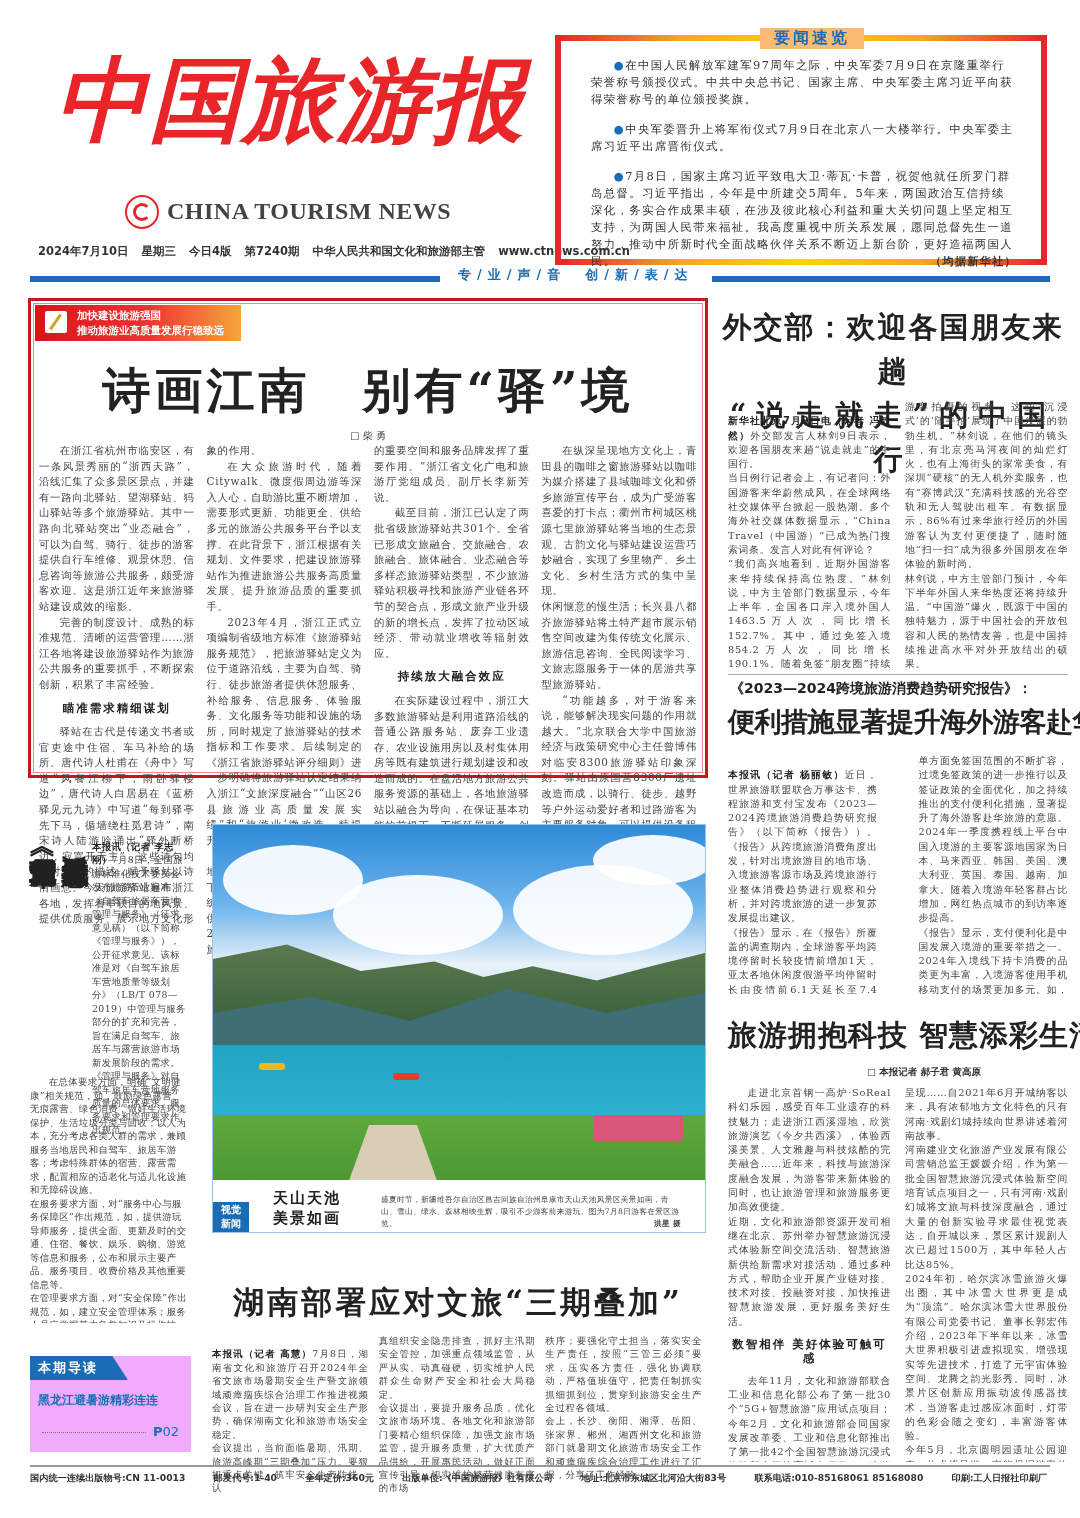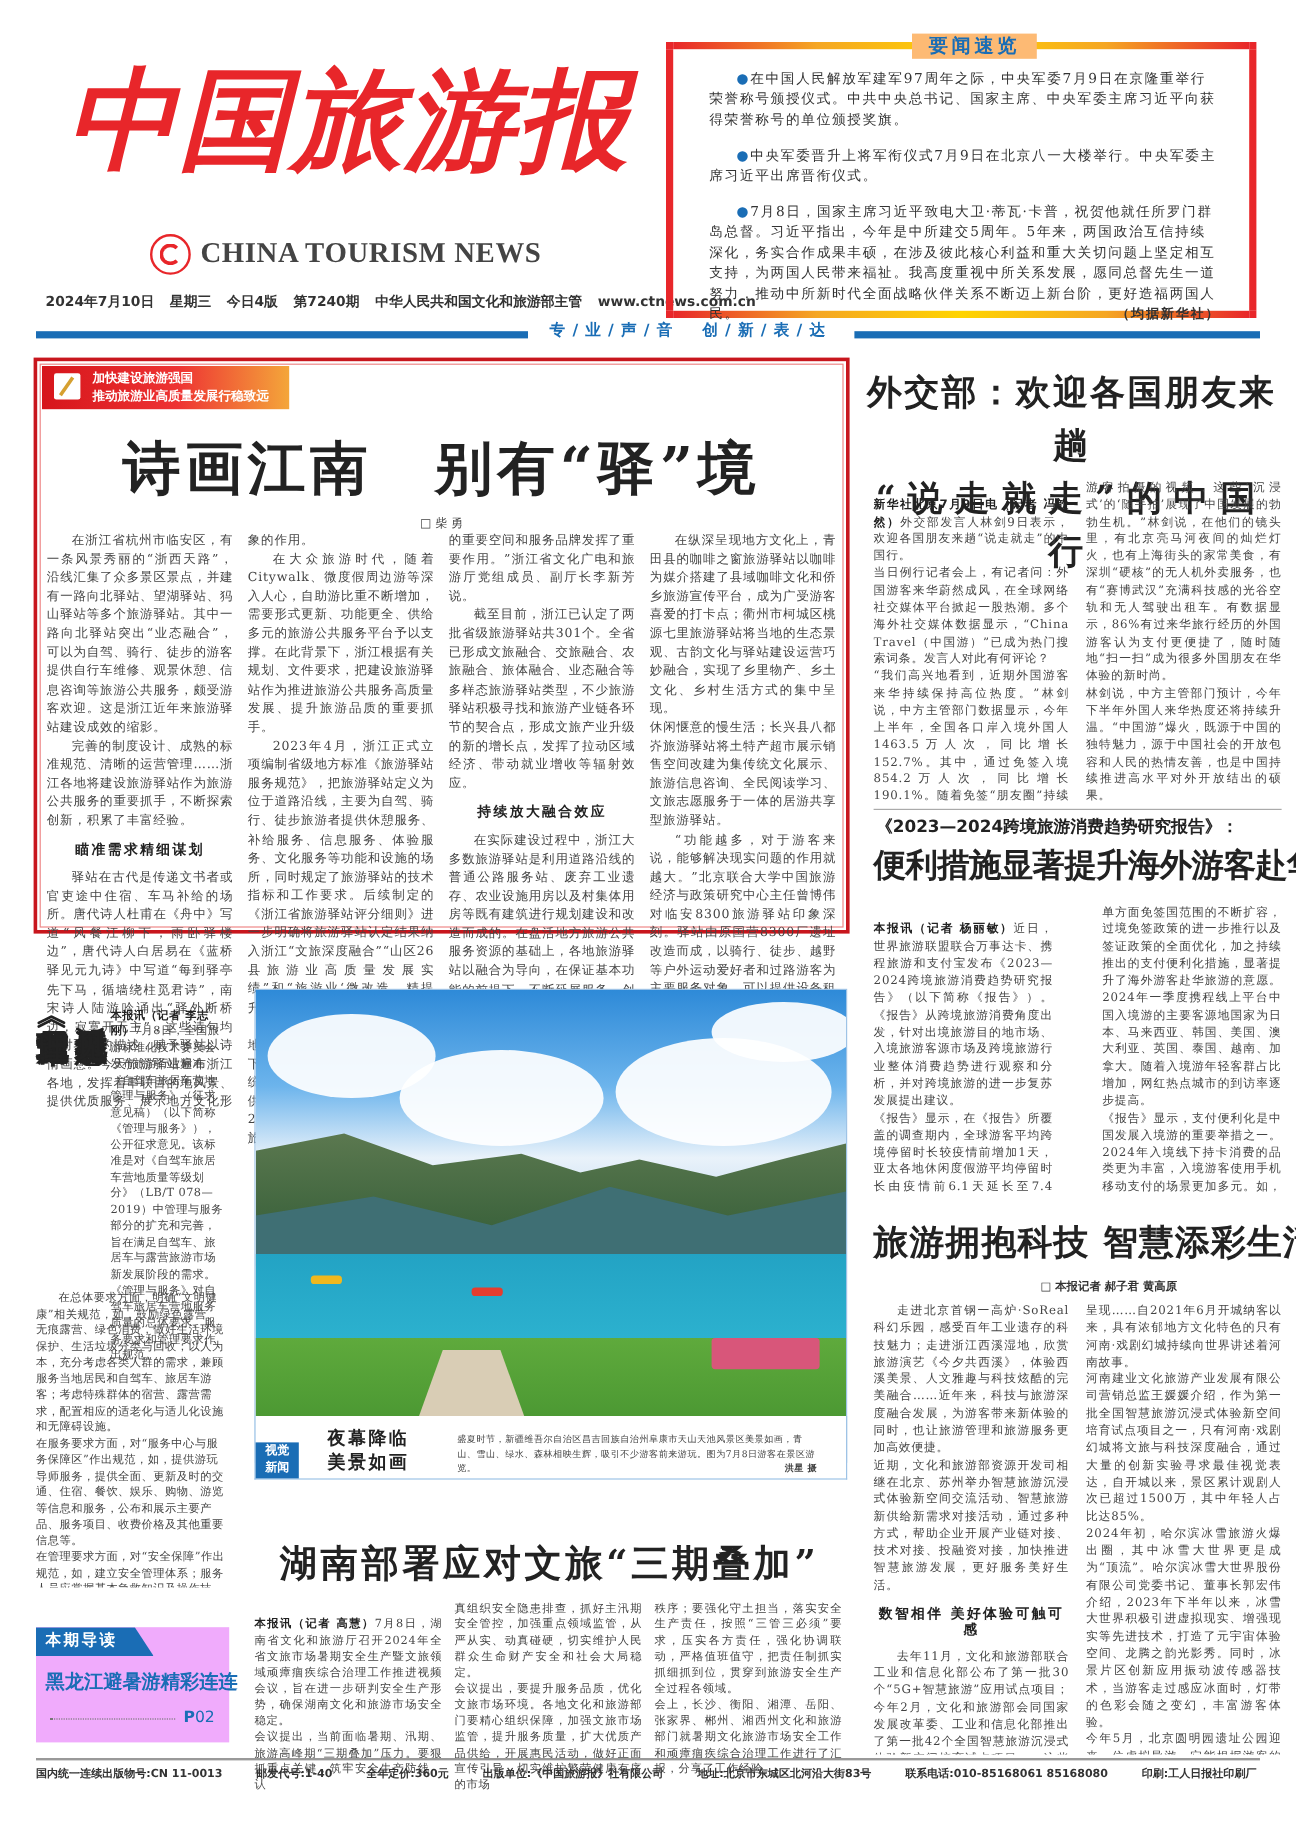--- a/index.html
+++ b/index.html
@@ -55,21 +55,21 @@
   .caption-band{left:212px;top:1180px;width:492px;height:52px;background:#fff;border:1px solid #9ec3e6;border-top:none;}
   .cap-tag{position:absolute;left:0;top:22px;width:36px;height:30px;background:#1a6db5;color:#fff;font-size:10px;font-weight:bold;line-height:14px;text-align:center;padding-top:1px;box-sizing:border-box;}
   .cap-title{position:absolute;left:60px;top:8px;font-size:15px;font-weight:bold;color:#222;line-height:20px;letter-spacing:2px;}
   .cap-body{position:absolute;left:168px;top:14px;width:300px;font-size:7.6px;line-height:12px;color:#444;letter-spacing:0.4px;}
   .cap-credit{float:right;font-family:"DejaVu Sans",sans-serif;font-weight:bold;}
   .hunan-h1{left:212px;top:1282px;width:492px;text-align:center;font-size:31px;font-weight:bold;color:#222;letter-spacing:3px;}
   .hcols{left:212px;top:1334px;width:490px;display:flex;gap:10px;}
   .hcols .col{font-size:9.4px;line-height:13.4px;}
   .guide{left:30px;top:1356px;width:161px;height:96px;background:#f0abfc;}
   .guide-tab{position:absolute;left:0;top:0;width:98px;height:24px;background:#1a6db5;clip-path:polygon(0 0,84% 0,100% 100%,0 100%);color:#fff;font-family:"DejaVu Sans",sans-serif;font-size:13px;font-weight:bold;line-height:24px;padding-left:8px;box-sizing:border-box;letter-spacing:2px;}
-  .guide-title{position:absolute;left:8px;top:36px;font-family:"DejaVu Sans",sans-serif;font-size:16px;font-weight:bold;color:#1a6db5;white-space:nowrap;}
+  .guide-title{position:absolute;left:8px;top:36px;font-family:"DejaVu Sans",sans-serif;font-size:12px;font-weight:bold;color:#1a6db5;white-space:nowrap;}
   .guide-line{position:absolute;left:12px;top:76px;width:104px;border-top:1px dotted #777;}
   .guide-page{position:absolute;right:12px;top:68px;font-family:"DejaVu Sans",sans-serif;font-size:13px;color:#1a6db5;}
   .guide-page b{font-weight:bold;}
   .foot-rule{left:30px;top:1465px;width:1020px;height:2px;background:#999;}
   .footer{left:30px;top:1472px;font-family:"DejaVu Sans",sans-serif;font-size:9.2px;font-weight:bold;color:#333;white-space:nowrap;}
   .footer span{margin-right:25px;text-align:right;}
   .hr{background:#aaa;height:1px;}
 </style>
 </head>
 <body>
@@ -216,21 +216,21 @@
   <div class="shore"></div>
   <div class="path"></div>
   <div class="abs" style="left:380px;top:290px;width:90px;height:26px;background:#d8567a;border-radius:3px;"></div>
 </div>
 <div class="abs caption-band">
   <div class="cap-tag">
     <div>视觉</div>
       <div>新闻</div>
   </div>
   <div class="cap-title">
-    <div>夜幕降临</div>
+    <div>天山天池</div>
       <div>美景如画</div>
   </div>
   <div class="cap-body">
     <span>盛夏时节，新疆维吾尔自治区昌吉回族自治州阜康市天山天池风景区美景如画，青山、雪山、绿水、森林相映生辉，吸引不少游客前来游玩。图为7月8日游客在景区游览。</span>
     <span class="cap-credit">洪星 摄</span>
   </div>
 </div>
 
 <div class="abs hunan-h1">湖南部署应对文旅“三期叠加”</div>
 <div class="abs hcols">

